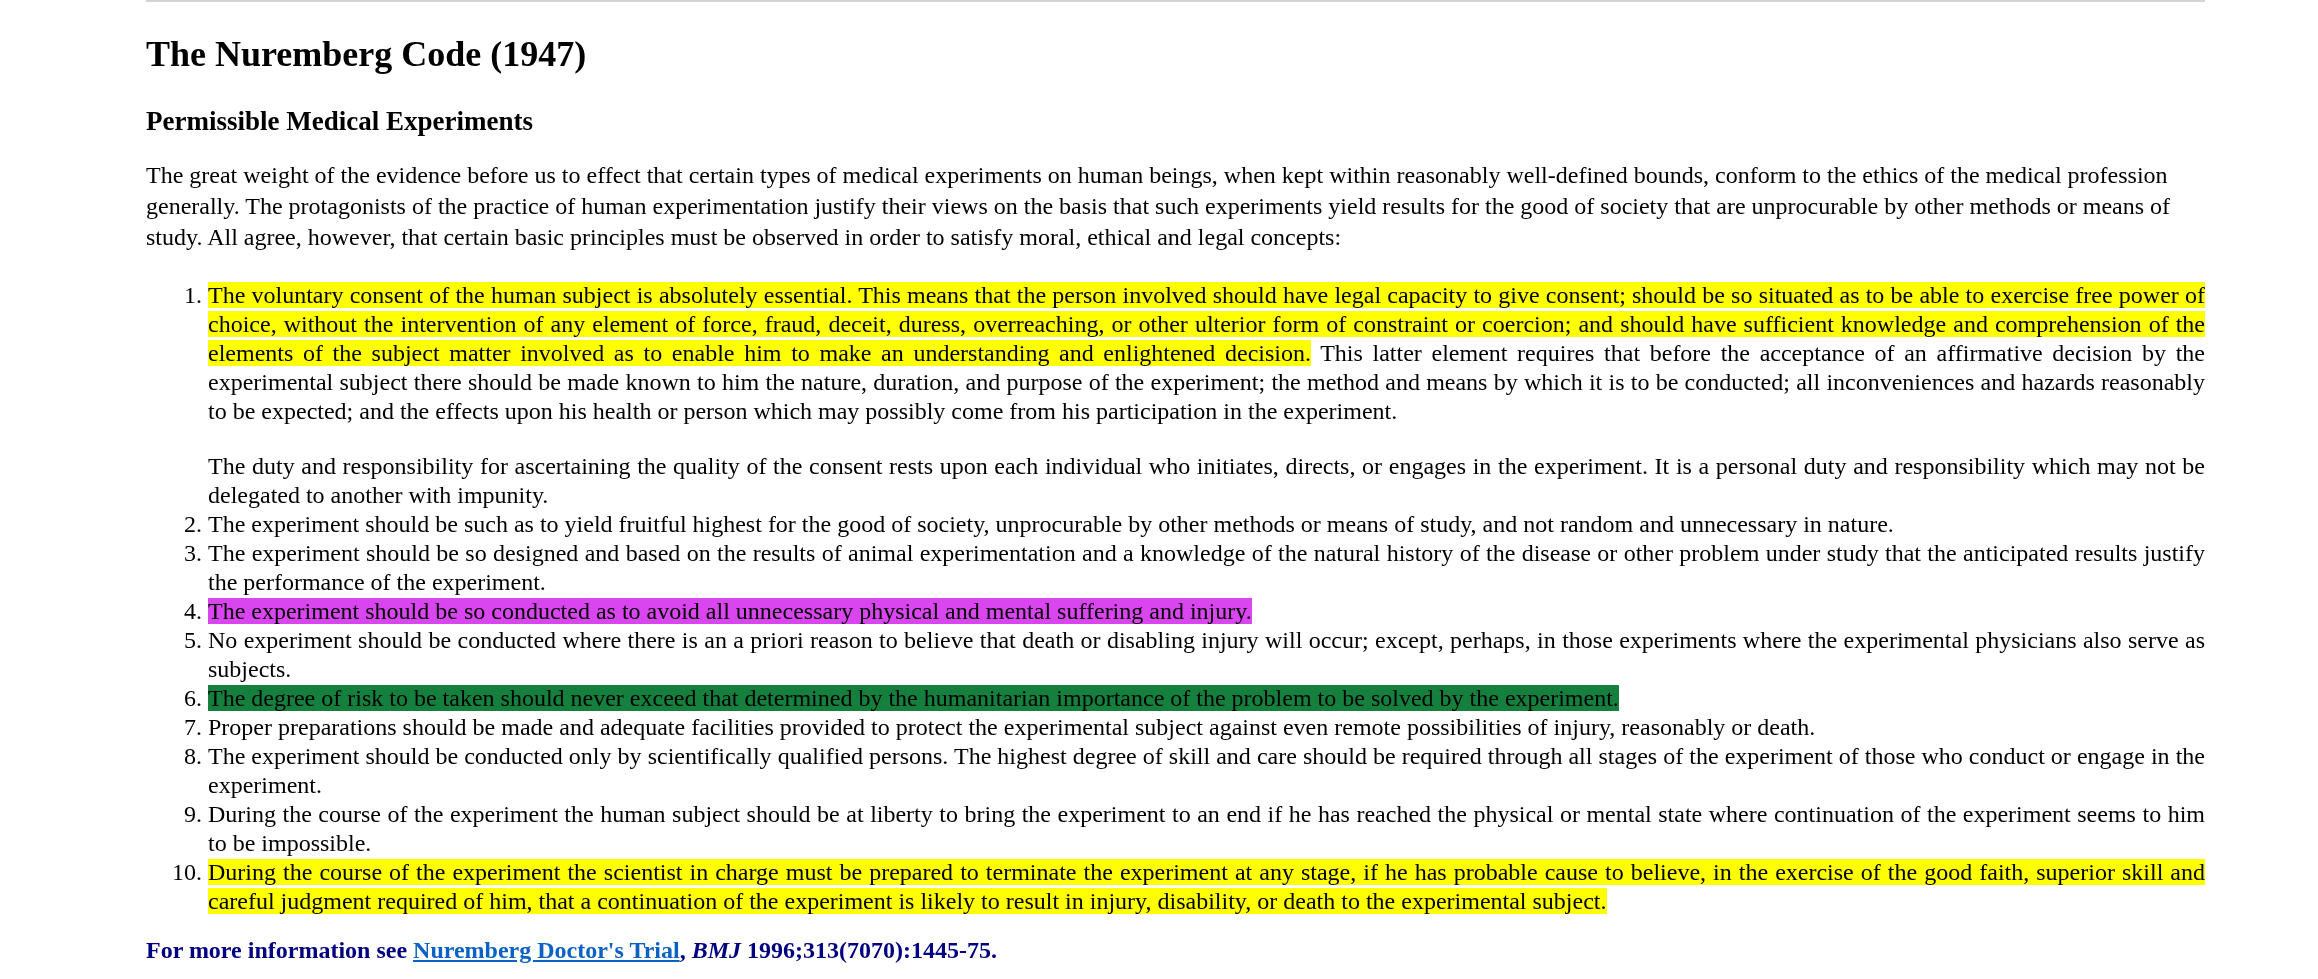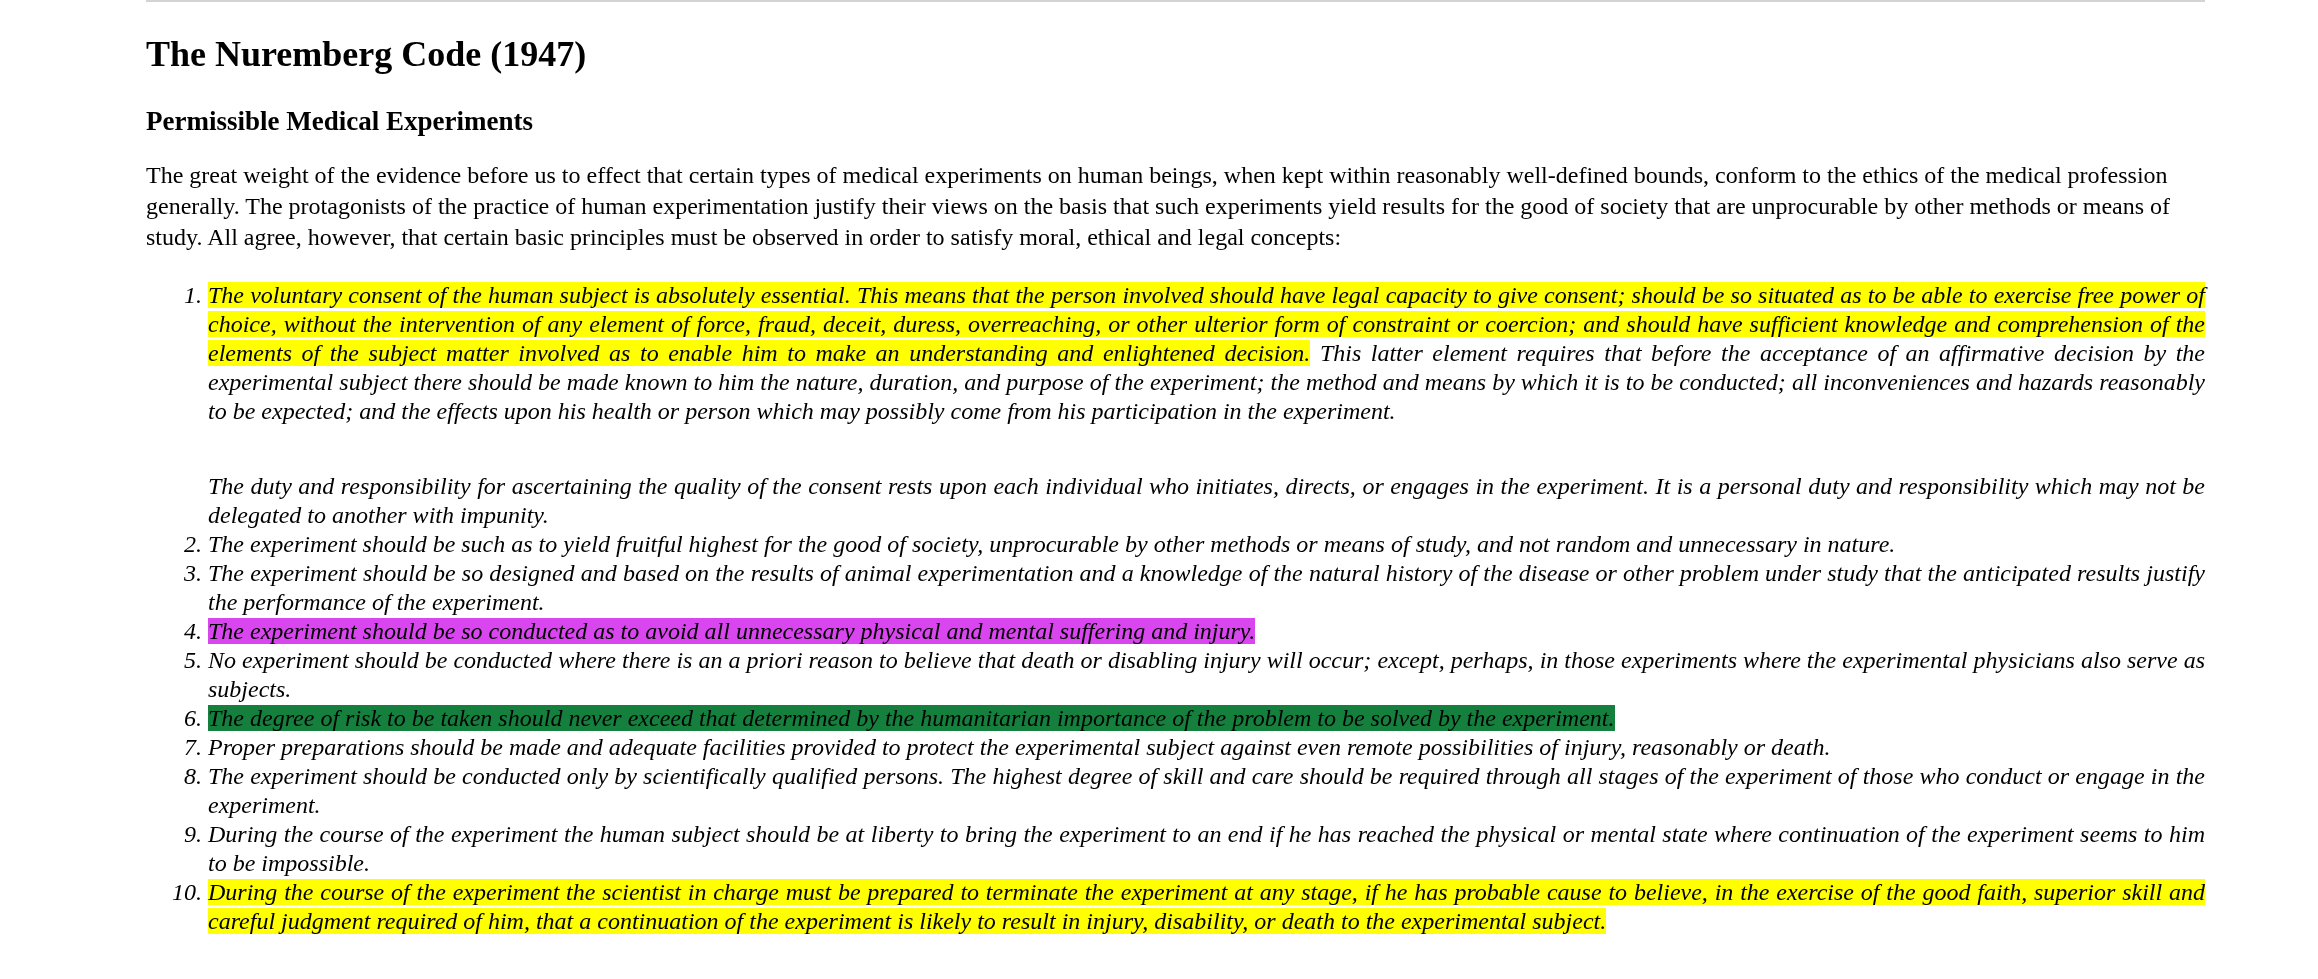--- a/index.html
+++ b/index.html
@@ -17,22 +17,22 @@
   .subtitle {
     font-size: 27px; font-weight: bold; margin: 28px 0 0 0; line-height: 34px;
   }
   .intro {
     font-size: 24px; line-height: 31px; margin: 22px 0 0 0;
   }
   ol.principles {
     font-size: 24px; line-height: 29px;
     margin: 28px 0 0 0; padding-left: 62px;
   }
-  ol.principles li { text-align: justify; padding-left: 0; font-style: italic; }
-  ol.principles li .extra { display: block; margin-top: 46px; }
+  ol.principles li { text-align: justify; padding-left: 0; }
+  ol.principles li .extra { display: block; margin-top: 26px; }
   .hl { background: #ffff00; }
   .footer {
     font-size: 24px; line-height: 29px; font-weight: bold;
     color: #000080; margin: 20px 0 0 0;
   }
   .footer a { color: #0b62c4; text-decoration: underline; }
   .footer i { font-style: italic; }
 </style>
 </head>
 <body>
@@ -73,13 +73,14 @@
       <span>The experiment should be conducted only by scientifically qualified persons. The highest degree of skill and care should be required through all stages of the experiment of those who conduct or engage in the experiment.</span>
     </li>
     <li>
       <span>During the course of the experiment the human subject should be at liberty to bring the experiment to an end if he has reached the physical or mental state where continuation of the experiment seems to him to be impossible.</span>
     </li>
     <li>
       <span class="hl" style="background: rgb(255, 255, 0);">During the course of the experiment the scientist in charge must be prepared to terminate the experiment at any stage, if he has probable cause to believe, in the exercise of the good faith, superior skill and careful judgment required of him, that a continuation of the experiment is likely to result in injury, disability, or death to the experimental subject.</span>
     </li>
   </ol>
 
+  <p class="footer"><span>For more information see </span><a href="#">Nuremberg Doctor's Trial</a><span>, </span><i>BMJ</i><span> 1996;313(7070):1445-75.</span></p>
 </div>
 
 </body></html>

